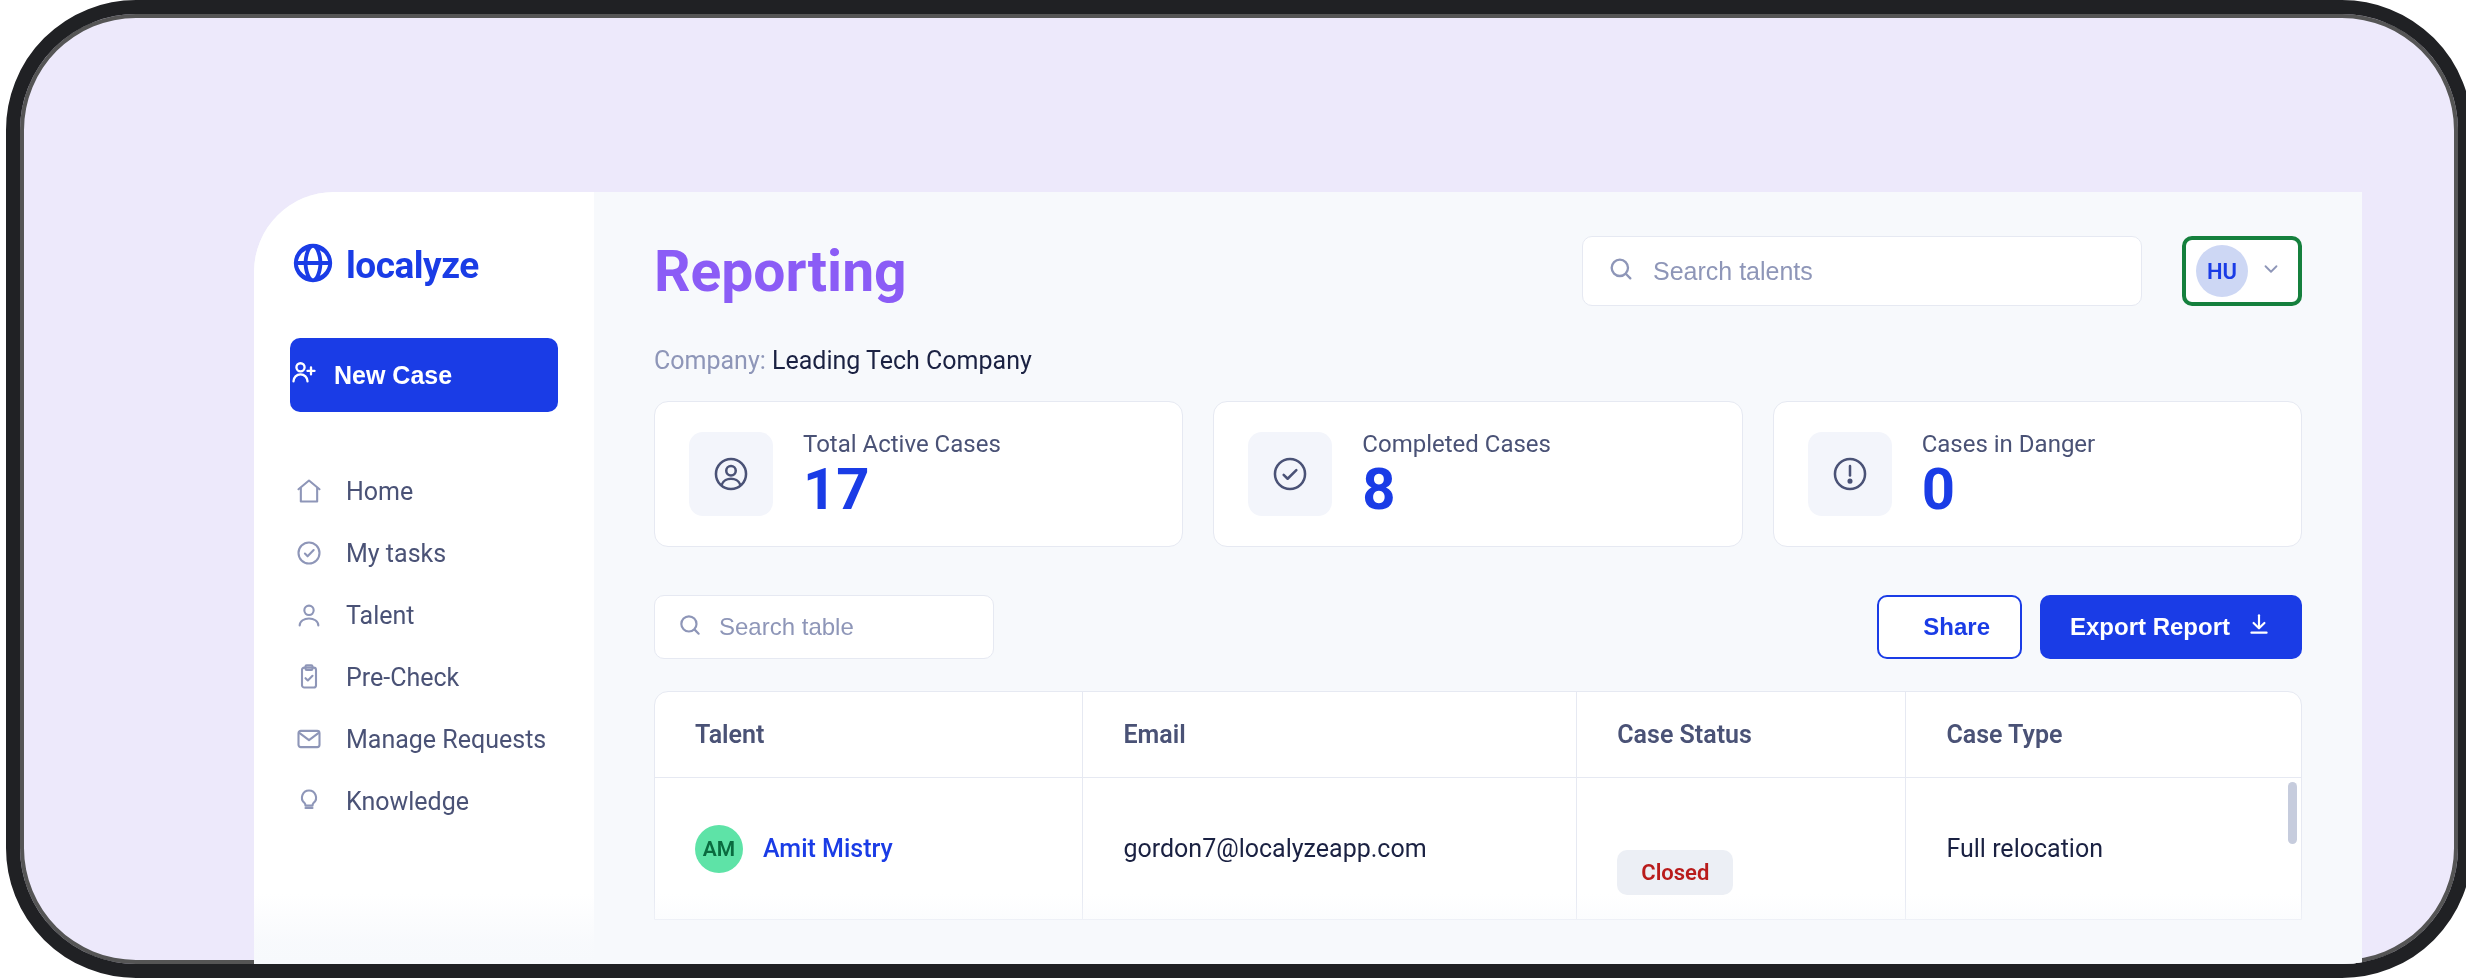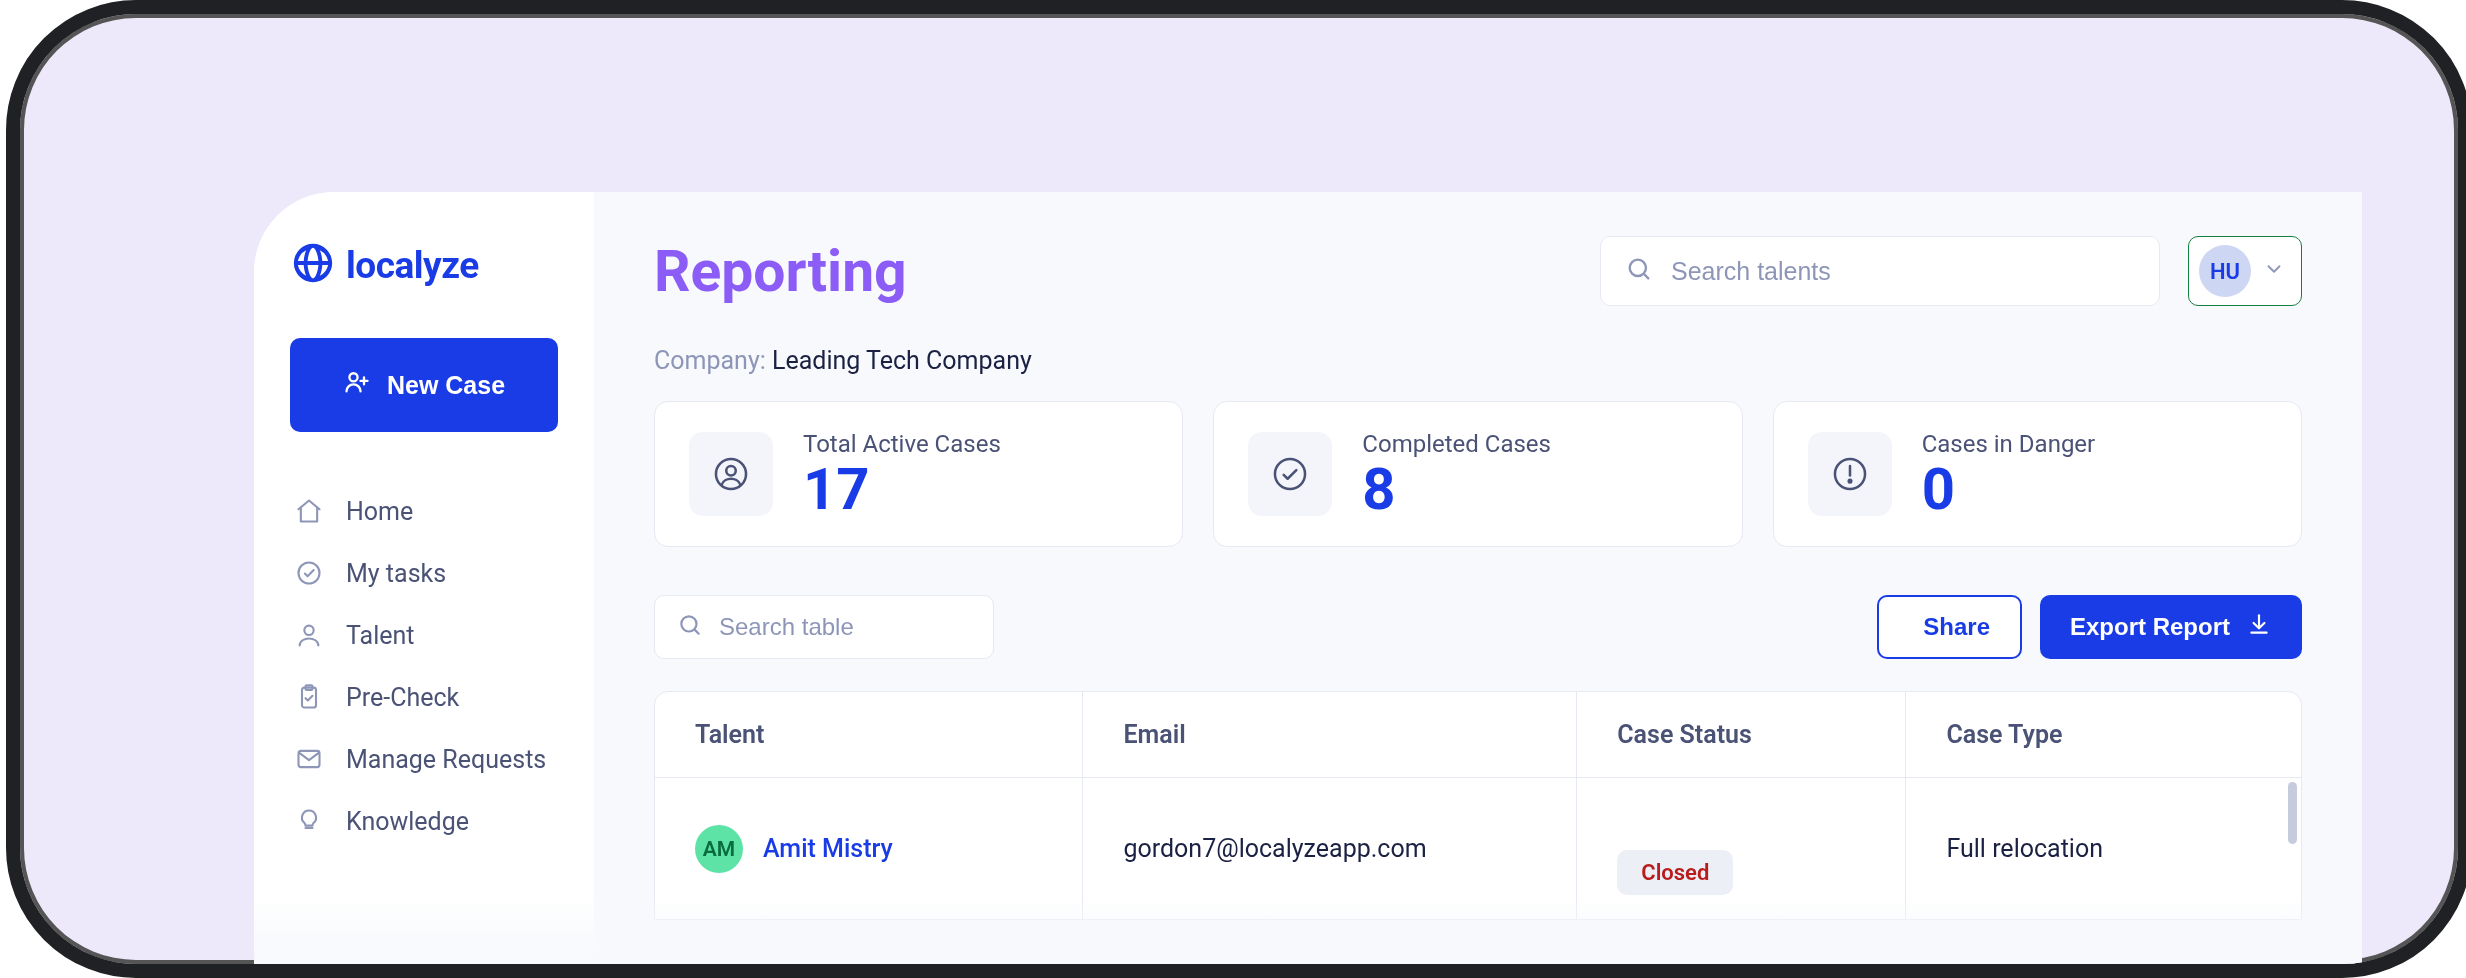--- a/index.html
+++ b/index.html
@@ -56,26 +56,25 @@
     font-weight: 700;
     letter-spacing: -0.5px;
     color: #1a3ce6;
   }
   .new-case-btn {
     width: 100%;
     background: #1a3ce6;
     color: #fff;
     border: none;
     border-radius: 10px;
-    padding: 30px 0;
+    padding: 20px 0;
     font-size: 25px;
     font-weight: 600;
     display: flex;
     align-items: center;
-    justify-content: center;
     gap: 16px;
     cursor: pointer;
     margin-bottom: 48px;
   }
   .new-case-btn svg { width: 28px; height: 28px; }
 
   .side-nav { list-style: none; }
   .side-nav li {
     display: flex;
     align-items: center;
@@ -105,21 +104,21 @@
     display: flex;
     align-items: center;
     justify-content: space-between;
     margin-bottom: 40px;
   }
   .page-title {
     font-size: 57px;
     font-weight: 700;
     color: #8b5cf6;
   }
-  .header-right { display: flex; align-items: center; gap: 28px; padding-left: 28px; }
+  .header-right { display: flex; align-items: center; gap: 40px; padding-left: 28px; }
 
   .search-talents {
     width: 560px;
     height: 70px;
     background: #fff;
     border: 1px solid #e6e9f2;
     border-radius: 10px;
     display: flex;
     align-items: center;
     padding: 0 24px;
@@ -132,21 +131,21 @@
     font-size: 25px;
     color: #4a5276;
     flex: 1;
     background: transparent;
   }
   .search-talents input::placeholder { color: #8e96b8; }
 
   .avatar-drop {
     height: 70px;
     background: #fff;
-    border: 1px solid #15803d;
+    border: 4px solid #15803d;
     border-radius: 10px;
     display: flex;
     align-items: center;
     padding: 0 16px 0 10px;
     gap: 12px;
     cursor: pointer;
   }
   .avatar-circle {
     width: 52px; height: 52px;
     border-radius: 50%;

